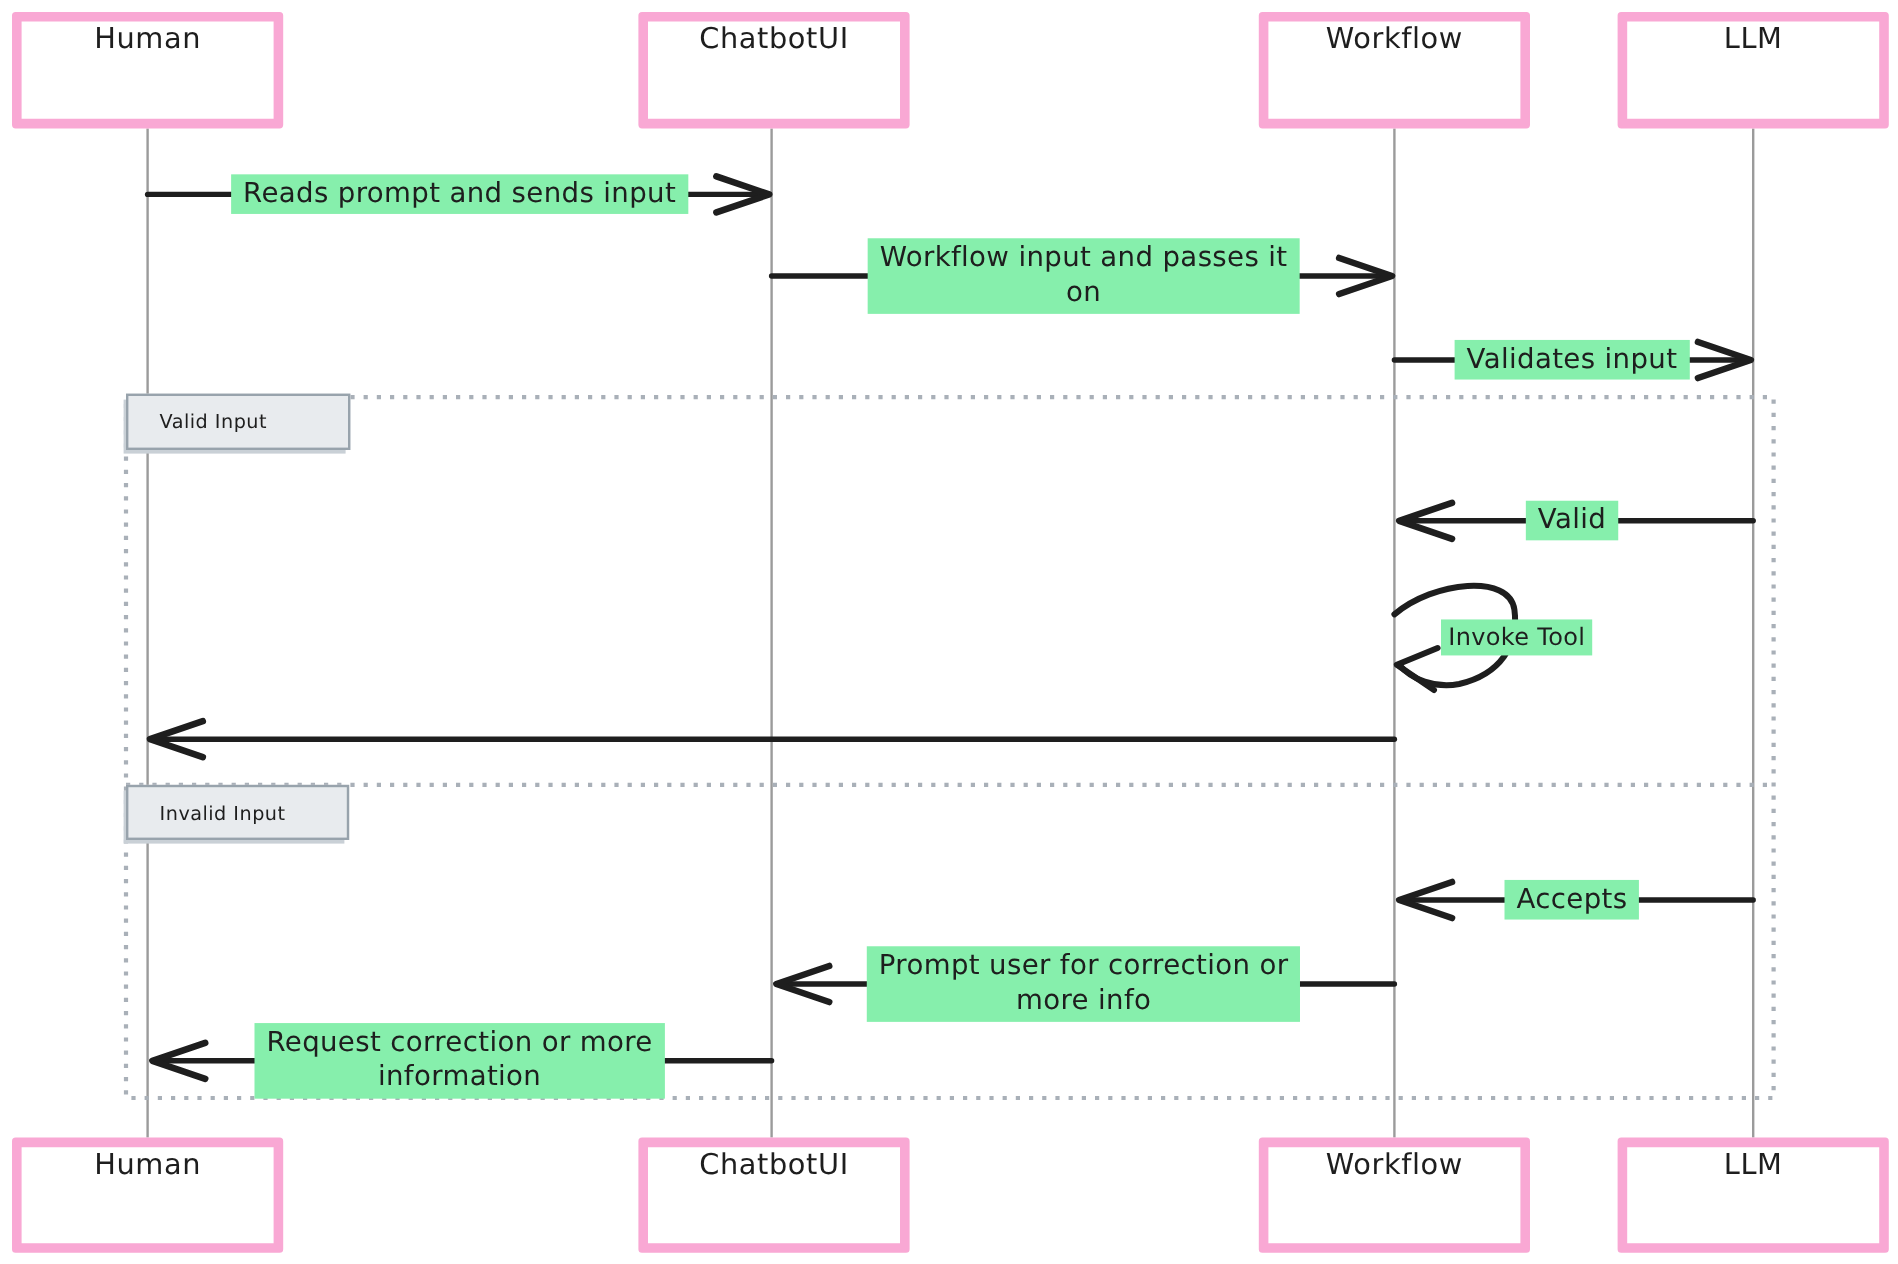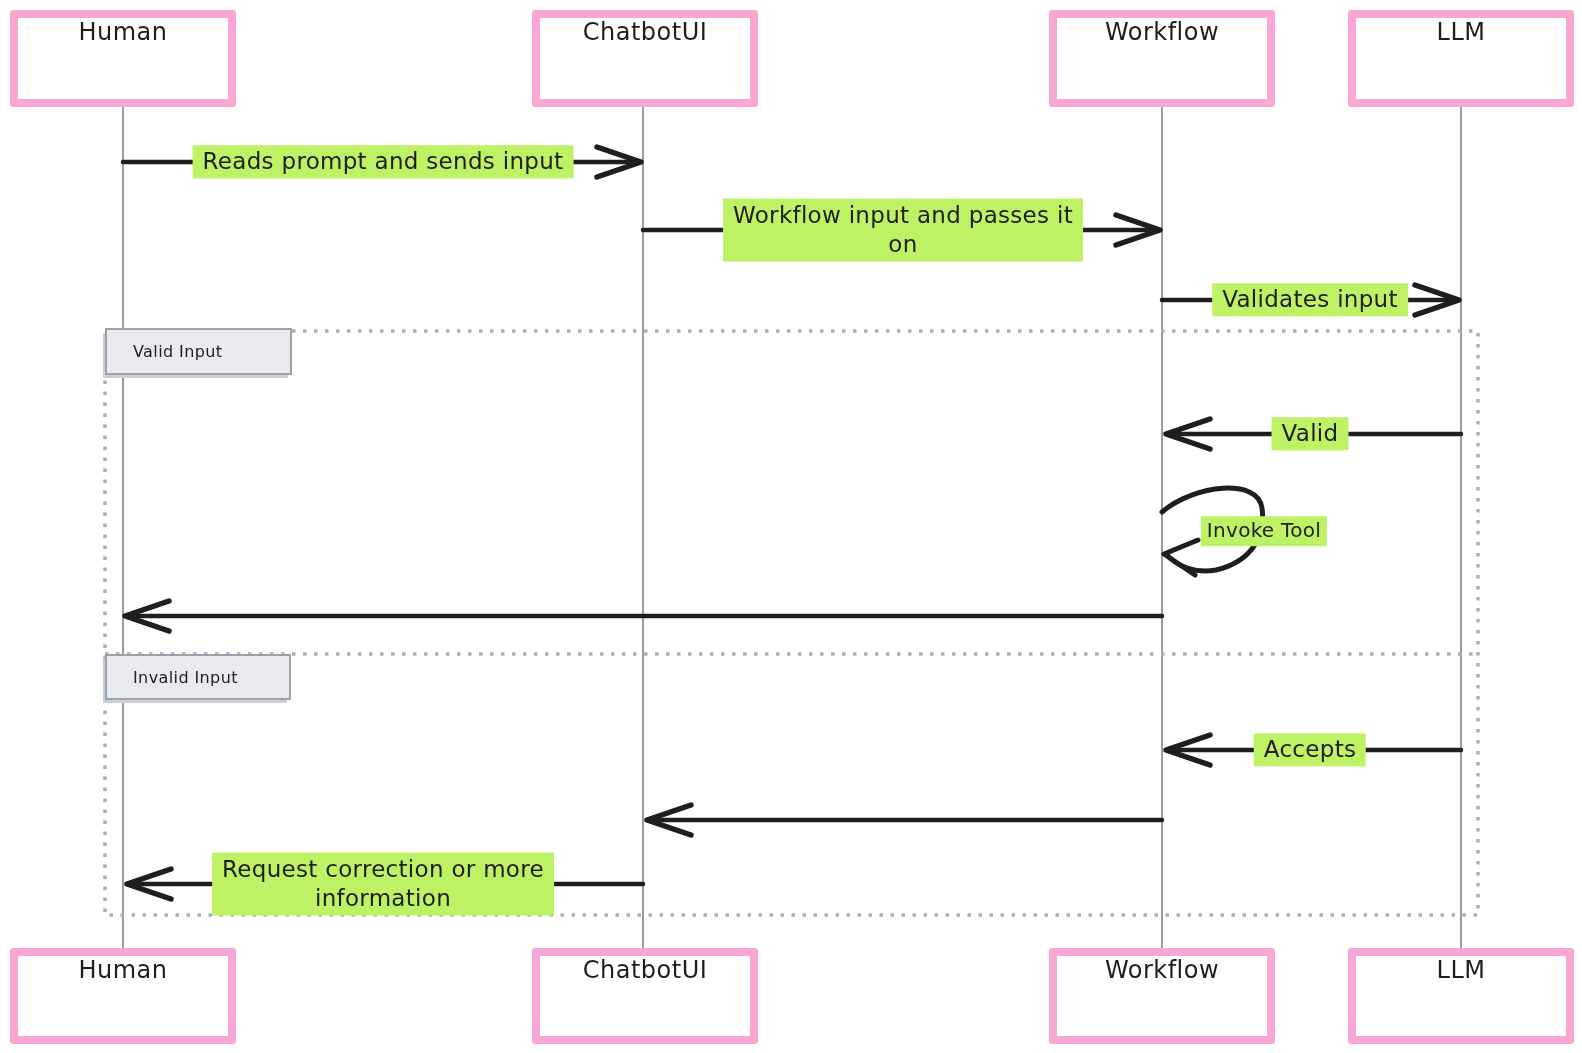--- a/index.html
+++ b/index.html
@@ -34,21 +34,21 @@
     align-items: flex-start;
     justify-content: center;
     font-size: 24px;
     letter-spacing: 0.5px;
     z-index: 3;
   }
   .actor-box.bottom { height: 96px; }
   .msg-label {
     position: absolute;
     transform: translate(-50%, -50%);
-    background: #bef264;
+    background: #86efac;
     padding: 2px 10px;
     font-size: 23px;
     letter-spacing: 0.3px;
     white-space: pre-line;
     text-align: center;
     line-height: 1.28;
     z-index: 2;
   }
   .loop-label {
     font-size: 20px;
@@ -144,20 +144,22 @@
     <span>Invalid Input</span>
   </div>
 
   <div class="msg-label" style="left:383px;  top:162px;">Reads prompt and sends input</div>
   <div class="msg-label" style="left:903px;  top:230px;">Workflow input and passes it
 on</div>
   <div class="msg-label" style="left:1310px; top:300px;">Validates input</div>
   <div class="msg-label" style="left:1310px; top:434px;">Valid</div>
   <div class="msg-label loop-label" style="left:1264px; top:531px;">Invoke Tool</div>
   <div class="msg-label" style="left:1310px; top:750px;">Accepts</div>
+  <div class="msg-label" style="left:903px;  top:820px;">Prompt user for correction or
+more info</div>
   <div class="msg-label" style="left:383px;  top:884px;">Request correction or more
 information</div>
 
   <div class="actor-box" style="left:10px;   top:10px;">
     <span>Human</span>
   </div>
   <div class="actor-box" style="left:532px;  top:10px;">
     <span>ChatbotUI</span>
   </div>
   <div class="actor-box" style="left:1049px; top:10px;">

